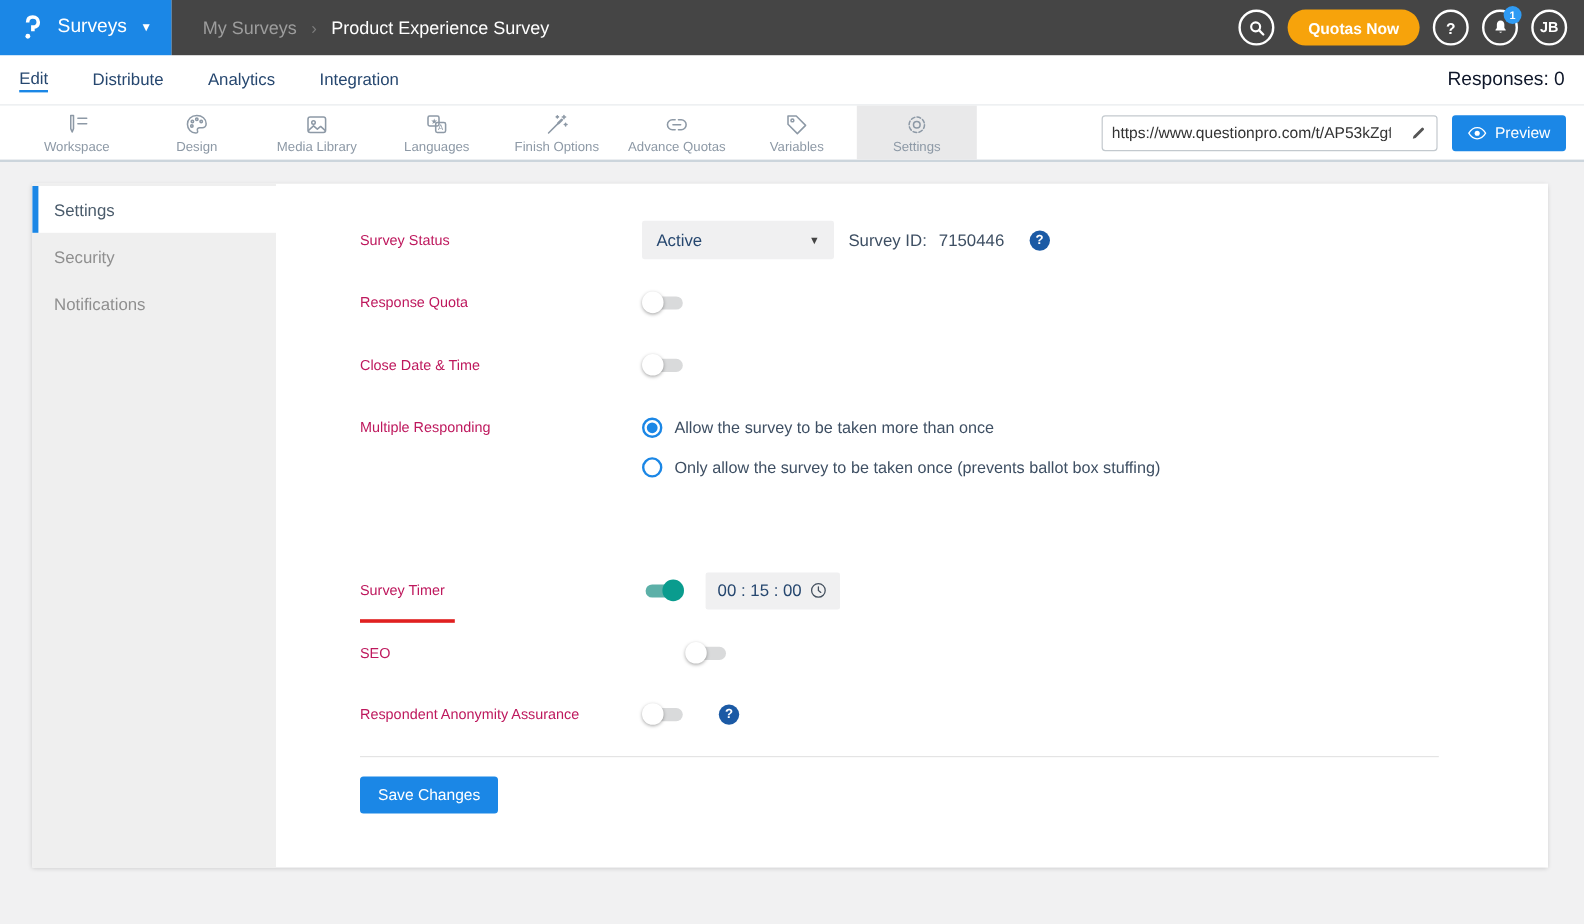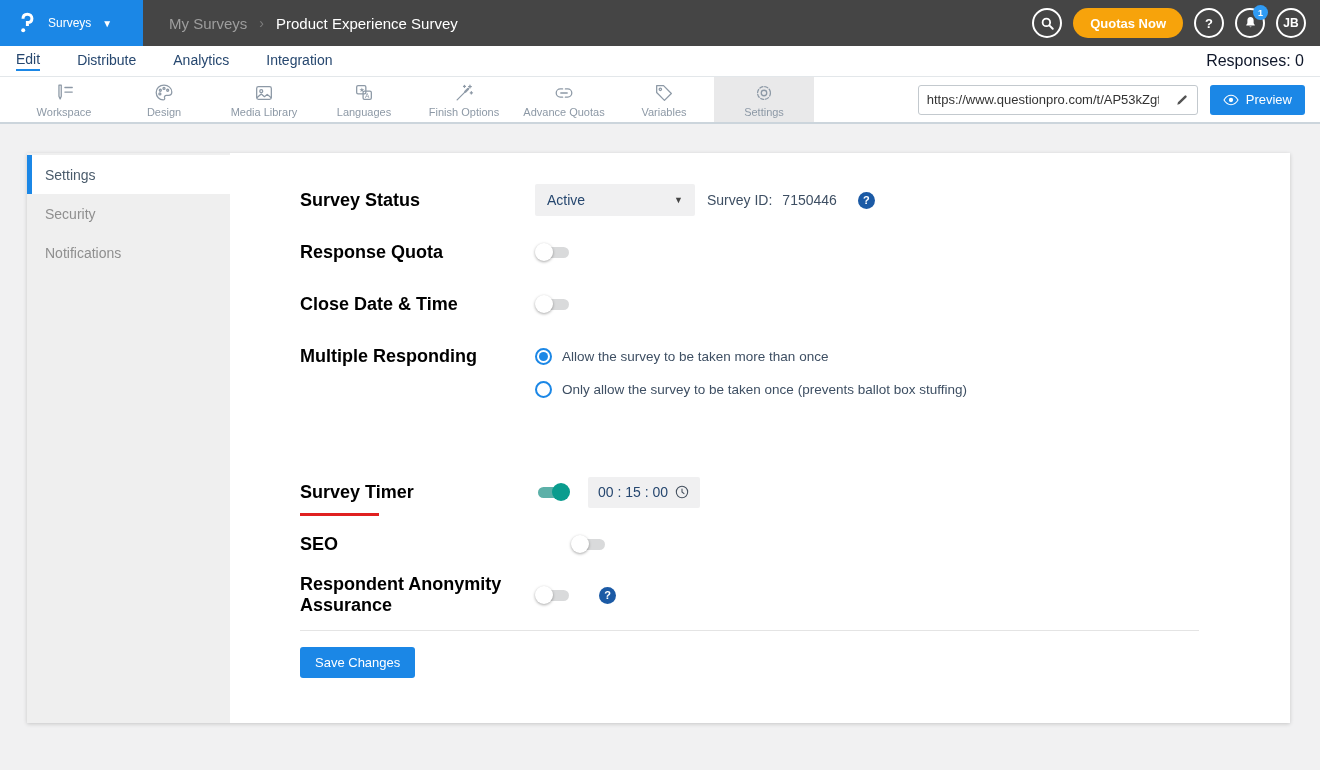--- a/index.html
+++ b/index.html
@@ -10,21 +10,21 @@
     position:relative;
     overflow:hidden;
     color:#3e4f63;
   }
   
   .topbar { height:46px; display:flex; }
   .logo-block {
     width:143px; background:#1b87e6; color:#fff;
     display:flex; align-items:center; padding-left:15px; gap:9px; cursor:pointer;
   }
-  .logo-block .product { font-size:12px; }
+  .logo-block .product { font-size:16px; }
   .caret-down { font-size:10px; color:#fff; margin-left:2px; }
   .topbar-main {
     flex:1; background:#454545; display:flex; align-items:center;
     justify-content:space-between; padding:0 14px;
   }
   .breadcrumb { display:flex; align-items:center; gap:12px; margin-left:12px; font-size:15px; }
   .bc-parent { color:#9d9d9d; cursor:pointer; }
   .bc-sep { color:#7d7d7d; font-size:14px; }
   .bc-current { color:#ffffff; }
   .topbar-right { display:flex; align-items:center; gap:11px; }
@@ -37,21 +37,21 @@
     background:#f7a30b; color:#fff; border:none; border-radius:16px;
     height:30px; padding:0 17px; font-size:13px; font-weight:bold; cursor:pointer;
   }
   .badge {
     position:absolute; top:-5px; right:-5px; min-width:15px; height:15px;
     background:#2f9bf4; border-radius:8px; color:#fff; font-size:9px; font-weight:bold;
     display:flex; align-items:center; justify-content:center; padding:0 3px;
   }
   
   .tabrow {
-    height:31px; background:#fff; border-bottom:1px solid #e3e7ea;
+    height:42px; background:#fff; border-bottom:1px solid #e3e7ea;
     display:flex; align-items:center; padding:0 16px;
   }
   .tab { margin-right:37px; font-size:14px; color:#26476f; cursor:pointer; padding-bottom:2px; }
   .tab.active { border-bottom:2px solid #1b87e6; }
   .responses { margin-left:auto; font-size:16px; color:#0f172a; }
   
   .toolbar {
     height:47px; background:#fff; border-bottom:2px solid #ccd5dc;
     display:flex; align-items:stretch; padding-left:14px; position:relative;
   }
@@ -84,21 +84,21 @@
     background:#fff; box-shadow:0 1px 4px rgba(0,0,0,0.18); display:flex;
   }
   .side { width:203px; background:#efefef; padding-top:2px; }
   .side-item {
     height:39px; display:flex; align-items:center; padding-left:13px;
     font-size:14px; color:#8f8f8f; border-left:5px solid transparent; cursor:pointer;
   }
   .side-item.active { background:#fff; border-left-color:#1b87e6; color:#4a5b6b; }
   .content { position:relative; flex:1; }
   .row { position:absolute; left:70px; height:32px; display:flex; align-items:center; }
-  .label { width:235px; font-size:18px; color:#000000;font-weight:bold; }
+  .label { width:235px; font-size:12px; color:#be185d; }
   
   .select {
     width:160px; height:32px; background:#f0f0f1; border-radius:2px; cursor:pointer;
     display:flex; align-items:center; justify-content:space-between; padding:0 12px;
     font-size:14px; color:#26476f;
   }
   .select .sel-caret { font-size:9px; color:#444; }
   .sid-label { margin-left:12px; font-size:14px; color:#3e4f63; }
   .sid-value { margin-left:10px; font-size:14px; color:#3e4f63; }
   .help-dot {

